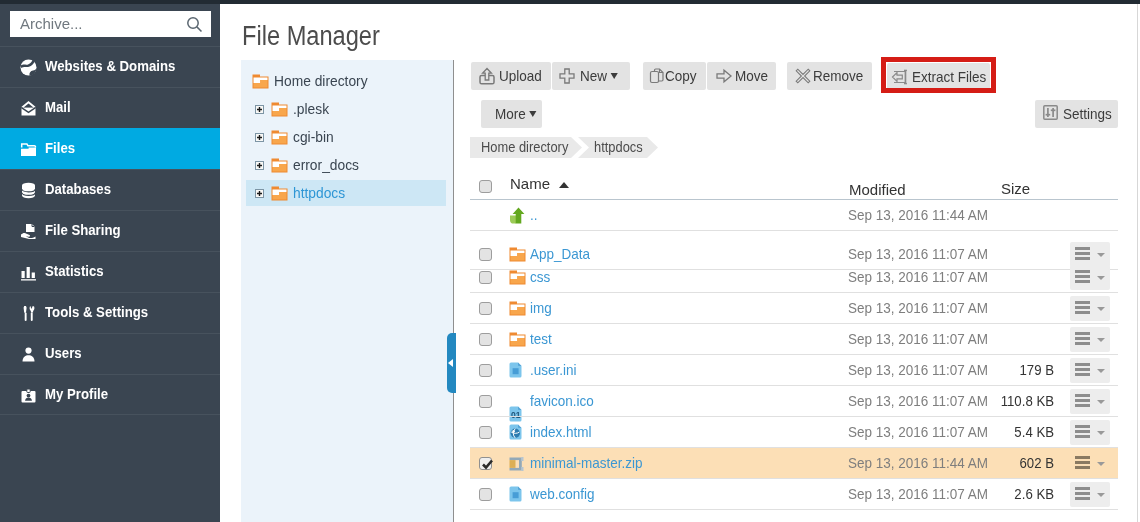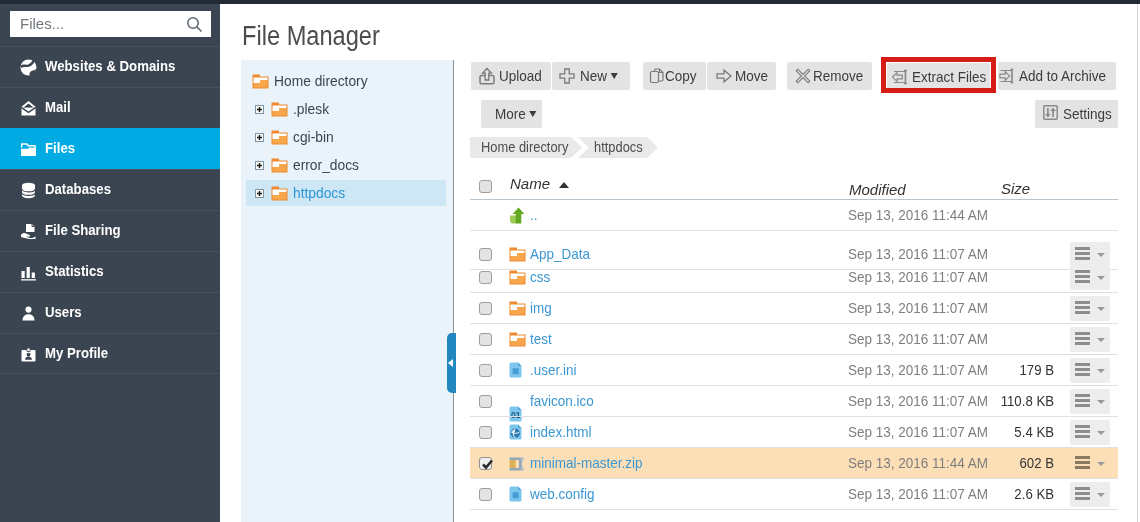--- a/index.html
+++ b/index.html
@@ -67,21 +67,21 @@
 .row.sel .menu .b { background:#8a7a62; }
 
 </style>
 </head>
 <body>
 <div id="page">
   <div id="topbar" class="abs"></div>
   <div id="rightline" class="abs"></div>
   <div id="sidebar" class="abs">
     <div id="search">
-        <span class="ph">Files...</span>
+        <span class="ph">Archive...</span>
         <svg width="19" height="19" viewBox="0 0 19 19">
           <circle cx="8" cy="8" r="5.2" fill="none" stroke="#5a6670" stroke-width="1.5"></circle>
           <line x1="11.9" y1="11.9" x2="16.5" y2="16.5" stroke="#5a6670" stroke-width="1.5"></line>
         </svg>
       </div>
     <ul class="nav">
 <li>
           <span class="ico">
             <svg width="17" height="17" viewBox="0 0 17 17">
               <circle cx="8.5" cy="8.5" r="8" fill="#ffffff"></circle>
@@ -134,20 +134,31 @@
 <li>
           <span class="ico">
             <svg width="17" height="17" viewBox="0 0 17 17">
               <rect x="1.5" y="7" width="3.2" height="7" fill="#ffffff"></rect>
               <rect x="6.6" y="3" width="3.2" height="11" fill="#ffffff"></rect>
               <rect x="11.7" y="8.5" width="3.2" height="5.5" fill="#ffffff"></rect>
               <rect x="1" y="15.2" width="15" height="1.3" fill="#ffffff"></rect>
             </svg>
           </span>
           <span class="txt">Statistics</span>
+        </li>
+<li>
+          <span class="ico">
+            <svg width="17" height="17" viewBox="0 0 17 17">
+              <path d="M4.2 1 l1.8 0 0.6 1.8 -0.6 5 h-1.8 l-0.6 -5 Z" fill="#ffffff"></path>
+              <rect x="4.7" y="7.5" width="1.9" height="8.5" rx="0.9" fill="#ffffff"></rect>
+              <path d="M10.3 1 l1.2 3 1.2 -3 1.4 0.6 c0.6 1.8 0.4 3.4 -1 4.4 l0 1.5 h-2.2 l0 -1.5 c-1.4 -1 -1.6 -2.6 -1 -4.4 Z" fill="#ffffff"></path>
+              <rect x="10.8" y="7.5" width="1.9" height="8.5" rx="0.9" fill="#ffffff"></rect>
+            </svg>
+          </span>
+          <span class="txt">Tools &amp; Settings</span>
         </li>
 <li>
           <span class="ico">
             <svg width="17" height="17" viewBox="0 0 17 17">
               <circle cx="8.5" cy="4.6" r="3.1" fill="#ffffff"></circle>
               <path d="M2.5 15.5 c0,-4.5 3,-6.3 6,-6.3 s6,1.8 6,6.3 Z" fill="#ffffff"></path>
             </svg>
           </span>
           <span class="txt">Users</span>
         </li>
@@ -292,32 +303,20 @@
           <path d="M3 3.5 H14 M3 14.5 H14" stroke="#8a8a8a" stroke-width="1.2" fill="none"></path>
           <rect x="13.6" y="2" width="1.7" height="14" fill="#8a8a8a"></rect>
           <rect x="13" y="1.7" width="2.9" height="1.4" fill="#8a8a8a"></rect>
           <rect x="13" y="14.9" width="2.9" height="1.4" fill="#8a8a8a"></rect>
           <path d="M1.5 9 L6 4.6 V7.1 H11.3 V10.9 H6 V13.4 Z" fill="#e3e3e3" stroke="#8a8a8a" stroke-width="1.2"></path>
         </svg>
       </span>
       <span class="bt" style="left:25px;">Extract Files</span>
     </div>
 <div id="redbox" class="abs"></div>
-<div class="btn" style="left:998px; top:62px; width:118px;">
-      <span class="bi" style="left:0px">
-        <svg width="18" height="18" viewBox="0 0 18 18">
-          <path d="M2.5 3.5 H13.5 M2.5 14.5 H13.5" stroke="#8a8a8a" stroke-width="1.2" fill="none"></path>
-          <rect x="13.1" y="2" width="1.7" height="14" fill="#8a8a8a"></rect>
-          <rect x="12.5" y="1.7" width="2.9" height="1.4" fill="#8a8a8a"></rect>
-          <rect x="12.5" y="14.9" width="2.9" height="1.4" fill="#8a8a8a"></rect>
-          <path d="M11.7 9 L7.2 4.6 V7.1 H1.9 V10.9 H7.2 V13.4 Z" fill="#e3e3e3" stroke="#8a8a8a" stroke-width="1.2"></path>
-        </svg>
-      </span>
-      <span class="bt" style="left:21px;">Add to Archive</span>
-    </div>
 <div class="btn" style="left:481px; top:100px; width:61px;">
       <span class="bt" style="left:14px;">More<span class="caret"></span></span>
     </div>
 <div class="btn" style="left:1035px; top:100px; width:83px;">
       <span class="bi" style="left:8px">
         <svg width="15" height="15" viewBox="0 0 15 15">
           <rect x="0.8" y="0.8" width="13.4" height="13.4" rx="1" fill="none" stroke="#8a8a8a" stroke-width="1.5"></rect>
           <path d="M4.9 3 V12 M10.1 3 V12" stroke="#8a8a8a" stroke-width="1.7" fill="none"></path>
           <path d="M2.6 9.7 H7.2" stroke="#8a8a8a" stroke-width="1.7" fill="none"></path>
           <path d="M7.8 5.3 H12.4" stroke="#8a8a8a" stroke-width="1.7" fill="none"></path>
@@ -325,21 +324,21 @@
       </span>
       <span class="bt" style="left:28px;">Settings</span>
     </div>
 <div class="crumb" style="left:470px; width:112px; clip-path:polygon(0 0, 101px 0, 112px 50%, 101px 100%, 0 100%);">
       <span style="left:11px">Home directory</span>
     </div>
 <div class="crumb" style="left:578px; width:80px; clip-path:polygon(0 0, 69px 0, 80px 50%, 69px 100%, 0 100%, 11px 50%);">
       <span style="left:16px">httpdocs</span>
     </div>
   <div id="tbl" class="abs">
-<div class="hrow" style="position:absolute;left:0;top:0;width:648px;height:29px;color:#333;font-style:italic;">
+<div class="hrow" style="position:absolute;left:0;top:0;width:648px;height:29px;color:#333;">
         <span class="cb" style="top:10px"></span>
         <span style="position:absolute; left:40px; top:5px;">Name</span>
         <span style="position:absolute; left:89px; top:12px; width:0; height:0; border-left:5px solid transparent; border-right:5px solid transparent; border-bottom:6px solid #333;"></span>
         <span style="position:absolute; left:379px; top:11px;">Modified</span>
         <span style="position:absolute; left:531px; top:10px;">Size</span>
       </div>
 <div class="hline"></div>
 <div class="row" style="top:30px">
         <span class="fico" style="top:7px">
           <svg width="16" height="17" viewBox="0 0 16 17">

